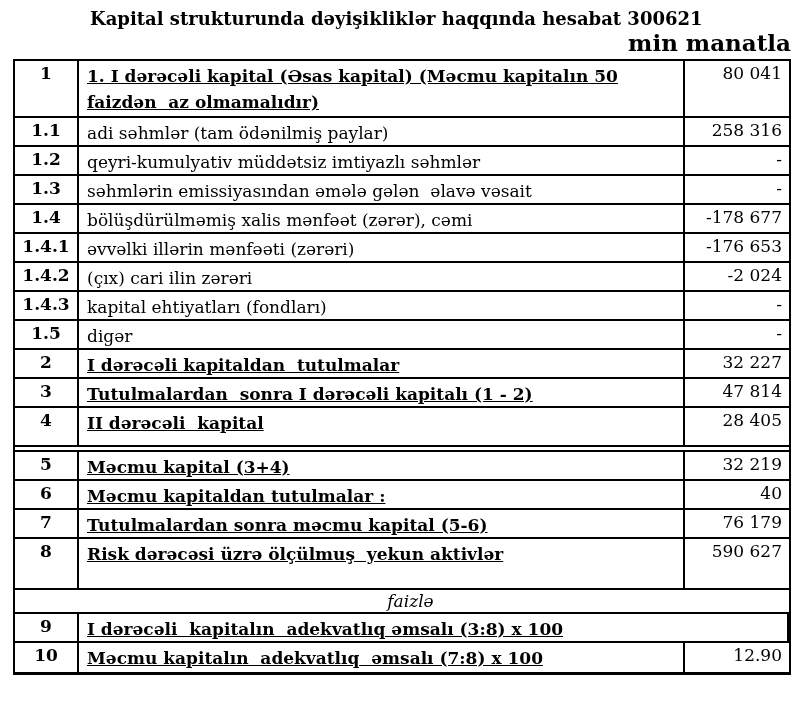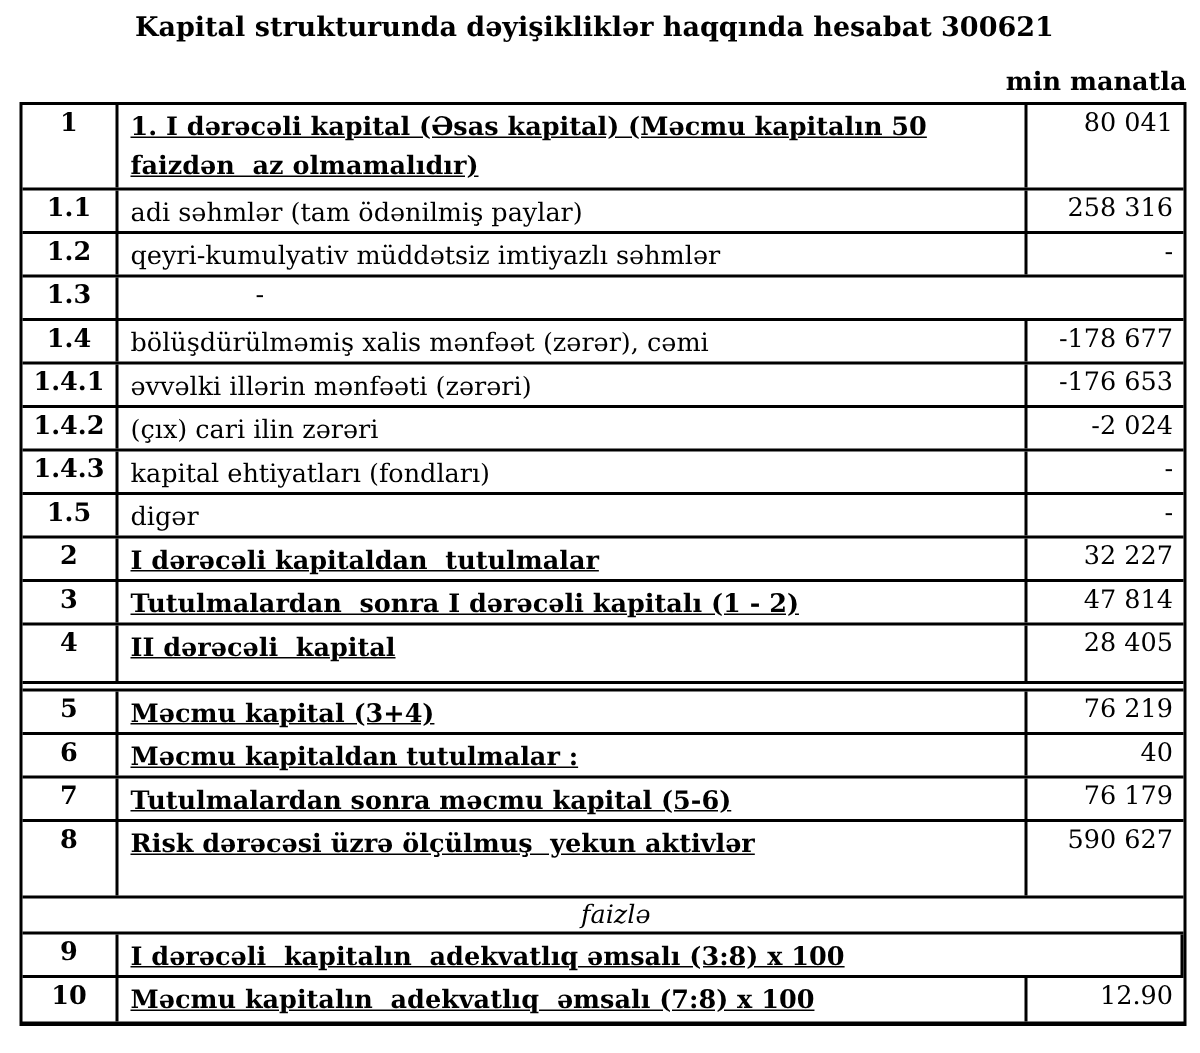--- a/index.html
+++ b/index.html
@@ -14,22 +14,21 @@
 
   .title {
     font-weight: bold;
     font-size: 18px;
     margin: 2px 0 0 77px;
     white-space: pre;
   }
   .unit-label {
     text-align: right;
     font-weight: bold;
-    font-size: 17px;
-    margin-top: 16px;
+    font-size: 23px;
     margin-bottom: 3px;
   }
 
   .tbl {
     width: 778px;
     box-sizing: border-box;
     border: 2px solid #000;
     border-bottom-width: 3px;
     background: #fff;
   }
@@ -101,20 +100,21 @@
     </div>
 
     <div class="row h27">
       <div class="c1">1.2</div>
       <div class="c2">qeyri-kumulyativ müddətsiz imtiyazlı səhmlər</div>
       <div class="c3">-</div>
     </div>
 
     <div class="row h27">
       <div class="c1">1.3</div>
+      <div class="c2">səhmlərin emissiyasından əmələ gələn  əlavə vəsait</div>
       <div class="c3">-</div>
     </div>
 
     <div class="row h27">
       <div class="c1">1.4</div>
       <div class="c2">bölüşdürülməmiş xalis mənfəət (zərər), cəmi</div>
       <div class="c3">-178 677</div>
     </div>
 
     <div class="row h27">
@@ -157,21 +157,21 @@
       <div class="c1">4</div>
       <div class="c2">II dərəcəli  kapital</div>
       <div class="c3">28 405</div>
     </div>
 
     <div class="row spacer"></div>
 
     <div class="row bold h27">
       <div class="c1">5</div>
       <div class="c2">Məcmu kapital (3+4)</div>
-      <div class="c3">76 219</div>
+      <div class="c3">32 219</div>
     </div>
 
     <div class="row bold h27">
       <div class="c1">6</div>
       <div class="c2">Məcmu kapitaldan tutulmalar :</div>
       <div class="c3">40</div>
     </div>
 
     <div class="row bold h27">
       <div class="c1">7</div>

